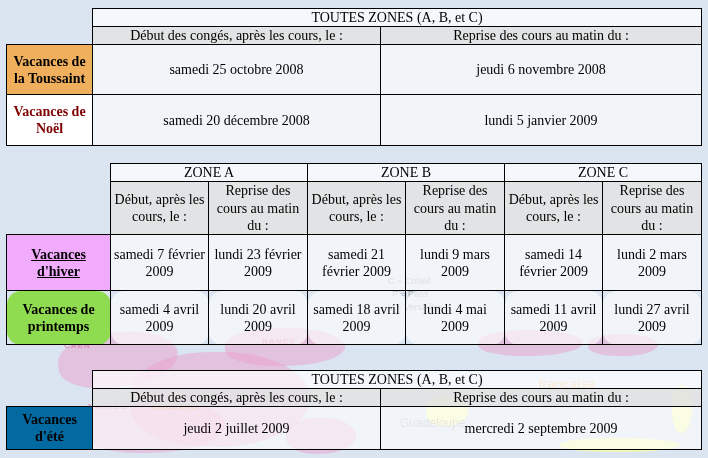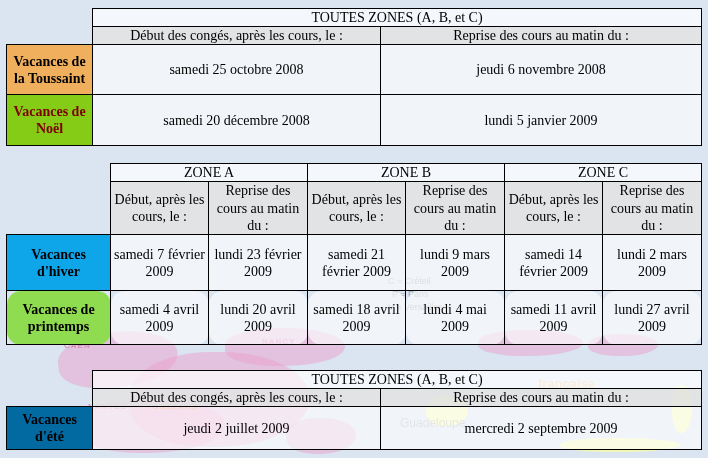--- a/index.html
+++ b/index.html
@@ -105,21 +105,21 @@
   <tr class="r-hdr">
     <td class="hdr b2l">Début des congés, après les cours, le :</td>
     <td class="hdr b2r">Reprise des cours au matin du :</td>
   </tr>
   <tr class="r-d1">
     <td class="lbl b2t b2l" style="background-color: rgb(239, 175, 93);">Vacances de la Toussaint</td>
     <td>samedi 25 octobre 2008</td>
     <td class="b2r">jeudi 6 novembre 2008</td>
   </tr>
   <tr class="r-d2">
-    <td class="lbl noel b2l b2b" style="background-color: #84cc16;">Vacances de Noël</td>
+    <td class="lbl noel b2l b2b" style="background-color: #ffffff;">Vacances de Noël</td>
     <td class="b2b">samedi 20 décembre 2008</td>
     <td class="b2r b2b">lundi 5 janvier 2009</td>
   </tr>
 </tbody>
   </table>
 
 <table id="t2" class="tbl">
   <colgroup>
     <col style="width:104px">
       <col style="width:98px">
@@ -138,21 +138,21 @@
   </tr>
   <tr class="r-hdr">
     <td class="hdr b2l">Début, après les cours, le :</td>
     <td class="hdr">Reprise des cours au matin du :</td>
     <td class="hdr">Début, après les cours, le :</td>
     <td class="hdr">Reprise des cours au matin du :</td>
     <td class="hdr">Début, après les cours, le :</td>
     <td class="hdr b2r">Reprise des cours au matin du :</td>
   </tr>
   <tr class="r-d1">
-    <td class="lbl b2t b2l" style="background-color: #0ea5e9;">Vacances d'hiver</td>
+    <td class="lbl b2t b2l" style="background-color: #f0abfc; text-decoration: underline;">Vacances d'hiver</td>
     <td>samedi 7 février 2009</td>
     <td>lundi 23 février 2009</td>
     <td>samedi 21 février 2009</td>
     <td>lundi 9 mars 2009</td>
     <td>samedi 14 février 2009</td>
     <td class="b2r">lundi 2 mars 2009</td>
   </tr>
   <tr class="r-d2">
     <td class="lbl b2l b2b" style="background-color: rgb(144, 220, 80);">Vacances de printemps</td>
     <td class="b2b">samedi 4 avril 2009</td>

